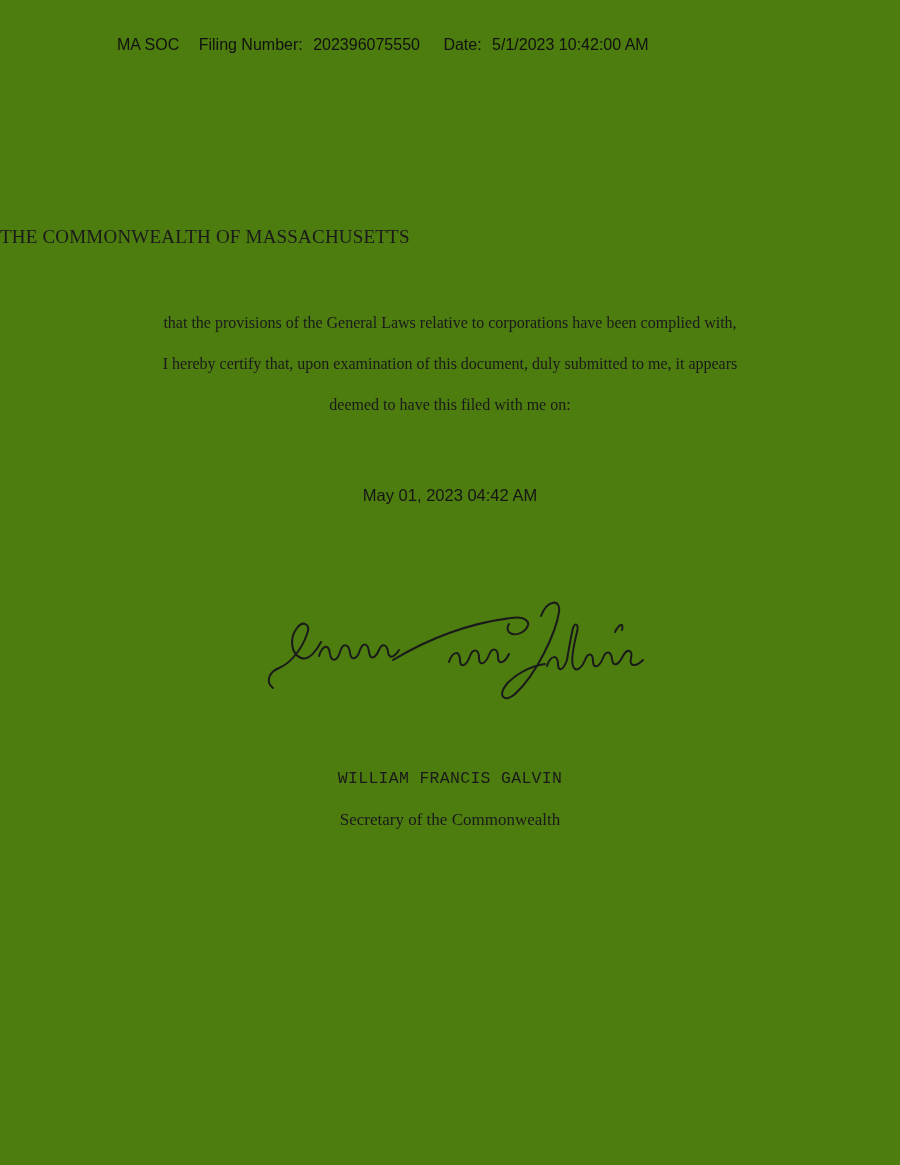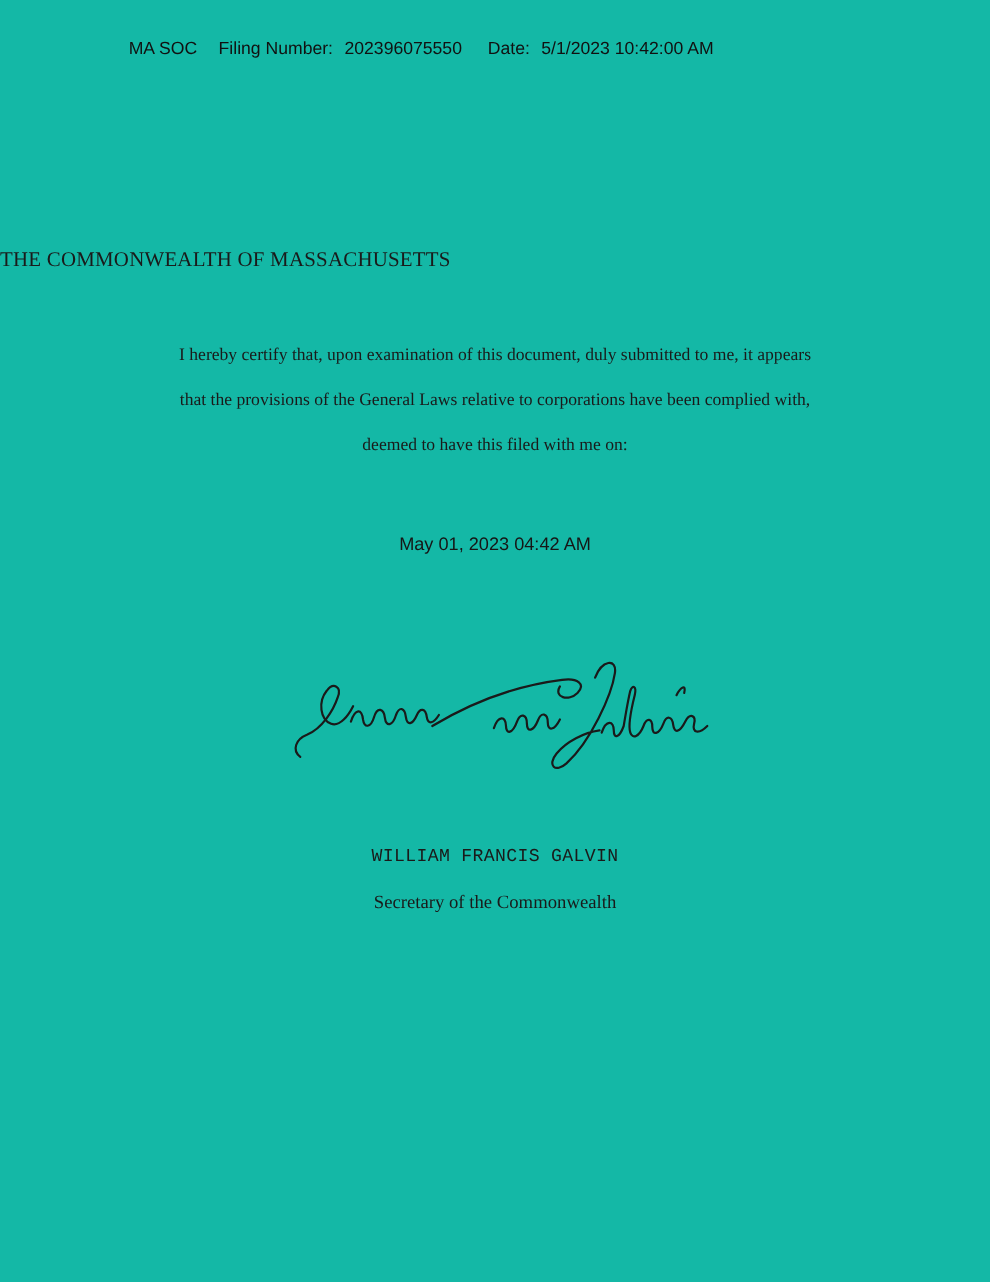--- a/index.html
+++ b/index.html
@@ -1,21 +1,21 @@
 <!DOCTYPE html>
 <html><head>
 <meta charset="utf-8">
 <style>
   html, body { margin: 0; padding: 0; }
   body { background: #ffffff; }
   .page {
     position: relative;
     width: 900px;
     height: 1165px;
-    background: #14b8a6;
+    background: #4d7c0f;
     overflow: hidden;
     color: #161616;
   }
   .filing-header {
     position: absolute;
     top: 36px;
     left: 117px;
     font-family: "Liberation Sans", sans-serif;
     font-size: 16px;
     color: #111111;
@@ -96,22 +96,22 @@
     <span class="agency">MA SOC</span>
     <span class="label">Filing Number:</span>
     <span class="value">202396075550</span>
     <span class="label date-label">Date:</span>
     <span class="value">5/1/2023 10:42:00 AM</span>
   </div>
 
   <h1 class="doc-title">THE COMMONWEALTH OF MASSACHUSETTS</h1>
 
   <div class="cert-paragraph">
+    <div>that the provisions of the General Laws relative to corporations have been complied with,</div>
     <div>I hereby certify that, upon examination of this document, duly submitted to me, it appears</div>
-    <div>that the provisions of the General Laws relative to corporations have been complied with,</div>
     <div>deemed to have this filed with me on:</div>
   </div>
 
   <div class="filed-datetime">May 01, 2023 04:42 AM</div>
 
   <div class="signature-wrap">
     <svg viewBox="0 0 385 112" xmlns="http://www.w3.org/2000/svg" fill="none" stroke="#1a1a1a" stroke-width="2" stroke-linecap="round" stroke-linejoin="round">
 
       <path d="M10,90 C2,84 6,74 16,70 C30,64 40,48 44,36 C48,26 40,22 34,30 C26,40 28,56 38,60 C46,63 54,52 58,44"></path>
 

